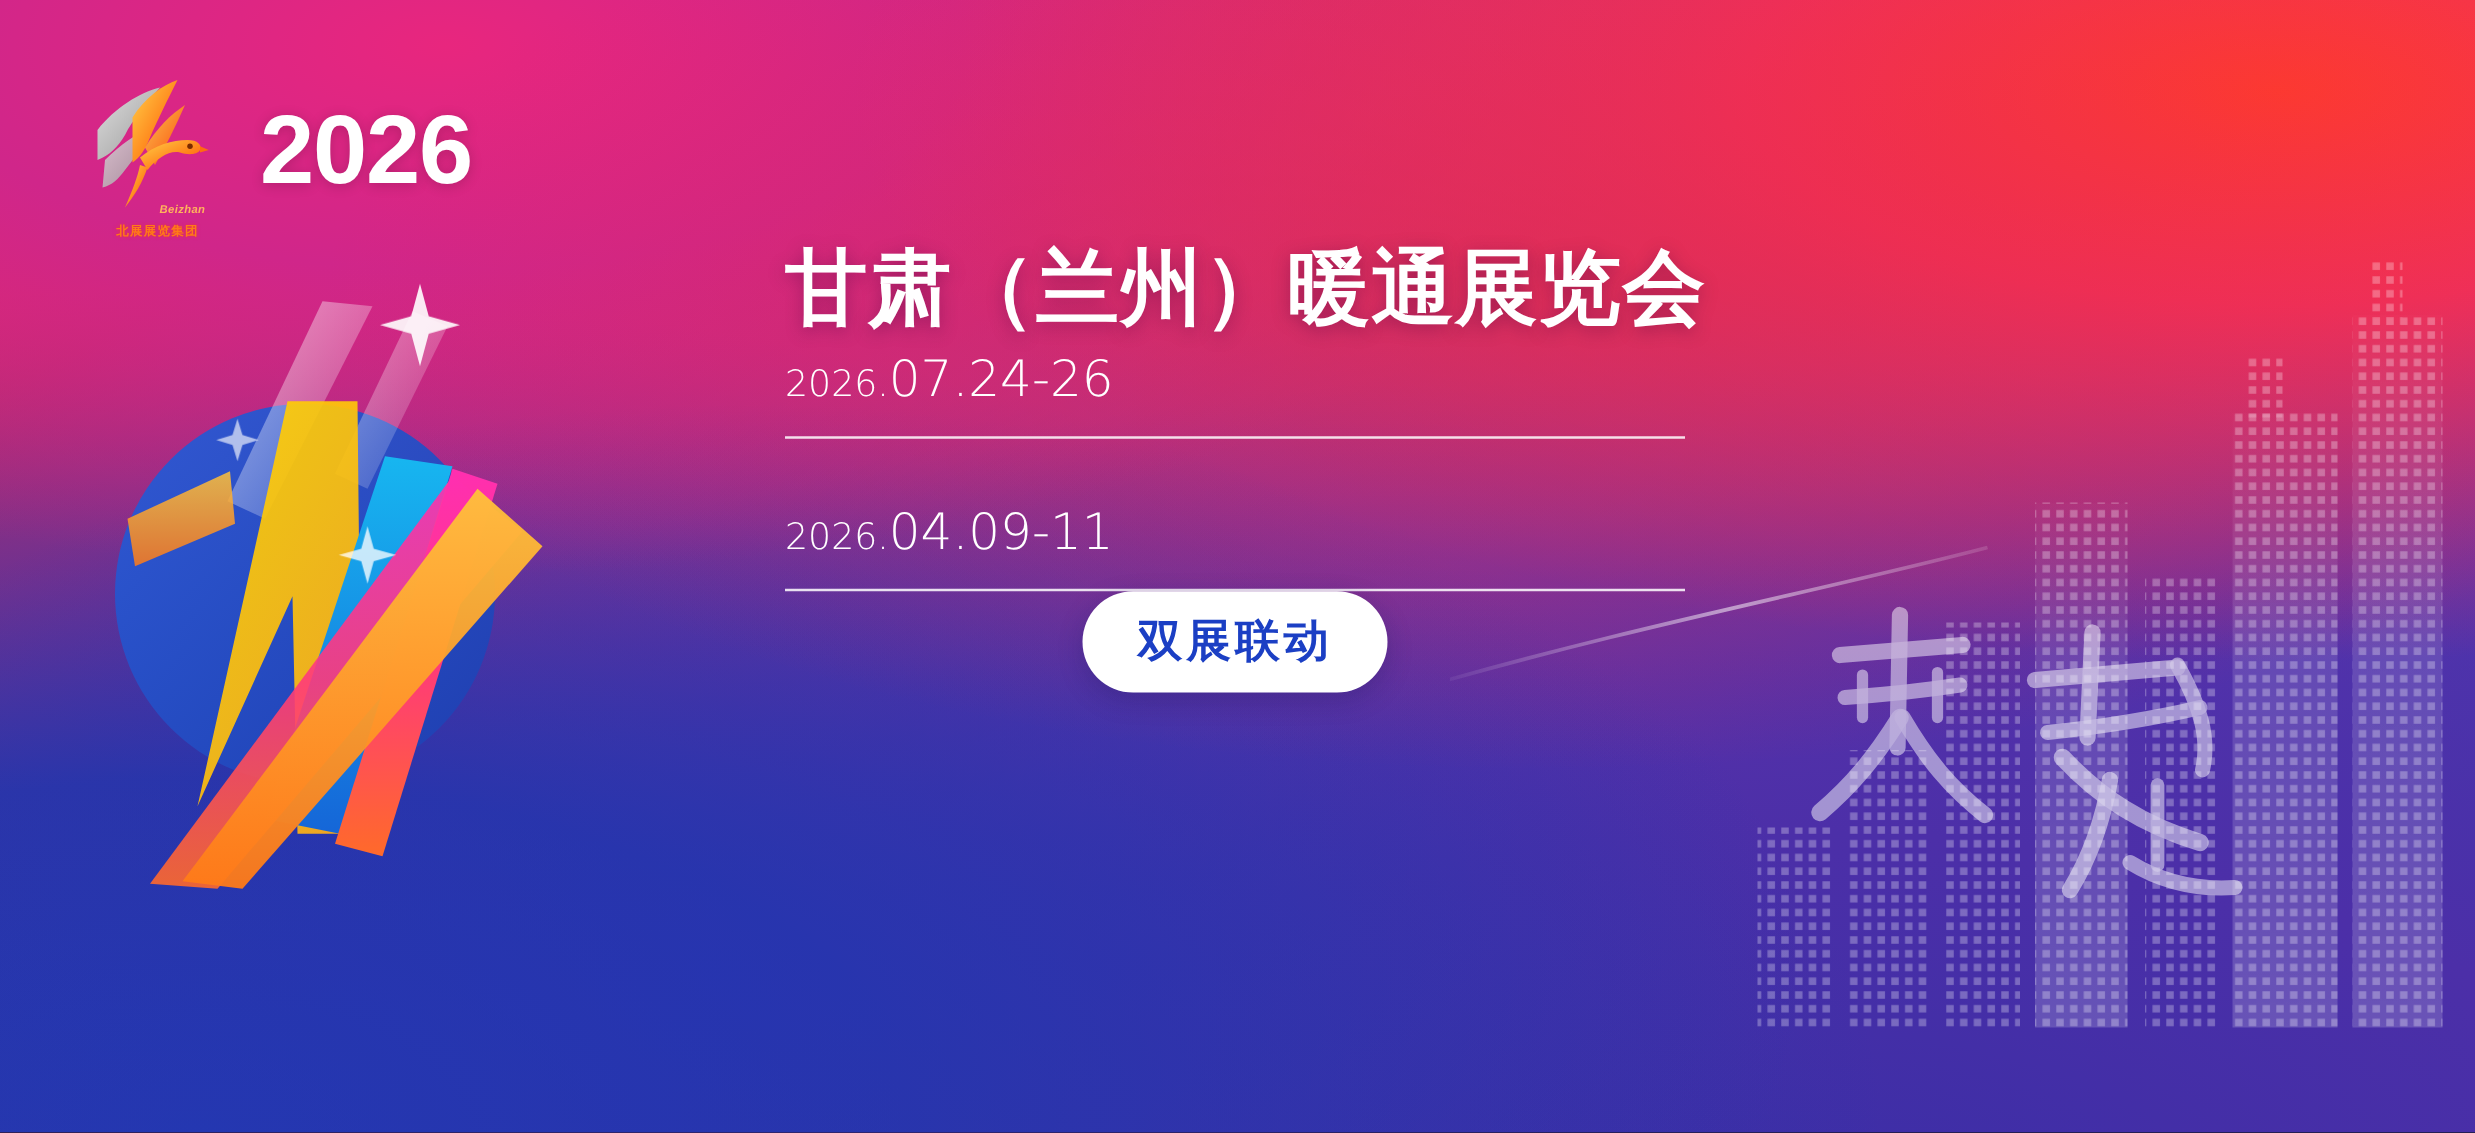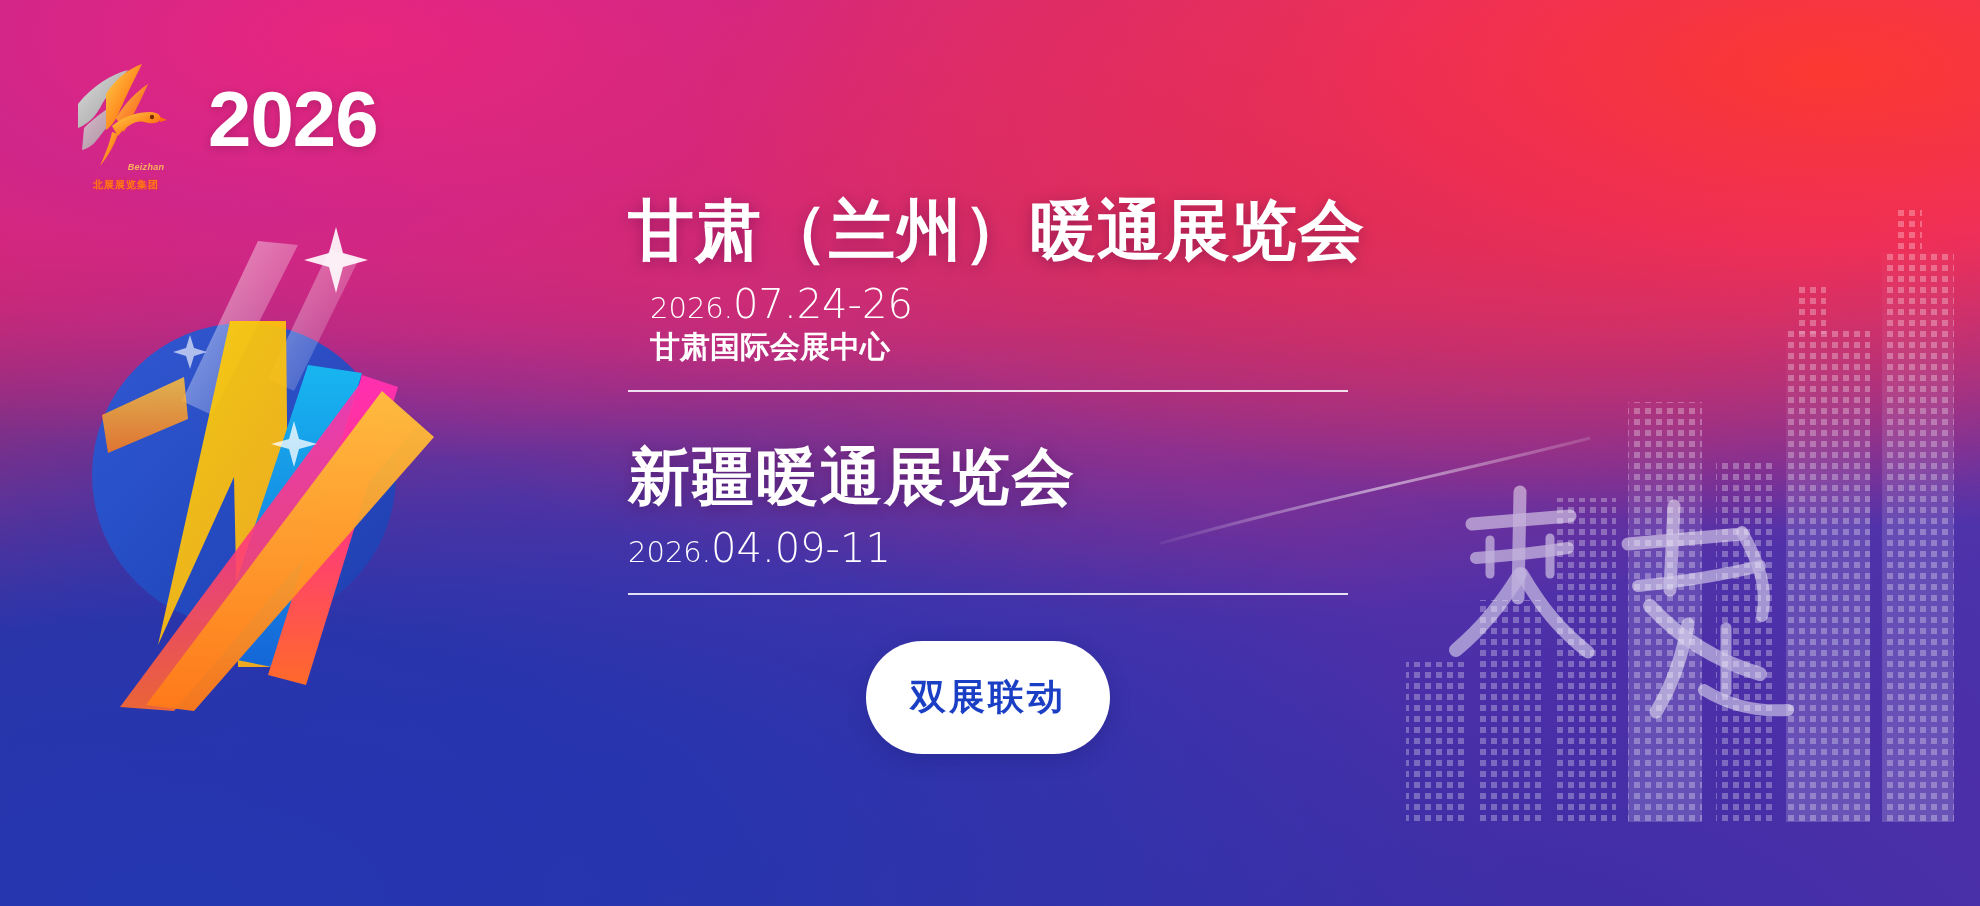--- a/index.html
+++ b/index.html
@@ -96,22 +96,21 @@
 
   .divider {
     height:2px; width:720px; margin-top:22px;
     background:rgba(255,255,255,.85);
   }
 
   .block2 { margin-top:52px; }
 
   .pill {
     display:inline-flex; align-items:center; justify-content:center;
-    margin-top:46px;
-    padding:32px 44px;
+    padding:16px 44px;
     background:#ffffff;
     border-radius:60px;
     color:#1b3fc4;
     font-size:36px; font-weight:bold; letter-spacing:3px;
     font-family:Liberation Sans, sans-serif;
     box-shadow:0 6px 20px rgba(20,20,90,.25);
   }
 </style>
 </head>
 <body>
@@ -258,27 +257,25 @@
     </div>
     <div class="year">2026</div>
   </div>
 
   <div class="content">
 
     <div>
       <div class="exhibit-title t1">甘肃（兰州）暖通展览会</div>
       <div class="meta-row">
         <div class="meta-date"><span class="yr">2026.</span><span>07.24-26</span></div>
-        <div class="meta-venue">甘肃国际会展中心</div>
       </div>
       <div class="divider"></div>
     </div>
 
     <div class="block2">
-      <div class="exhibit-title t2">新疆暖通展览会</div>
       <div class="meta-row">
         <div class="meta-date"><span class="yr">2026.</span><span>04.09-11</span></div>
       </div>
       <div class="divider"></div>
     </div>
 
     <div style="display:flex;justify-content:center;width:720px;">
       <div class="pill">双展联动</div>
     </div>
   </div>

